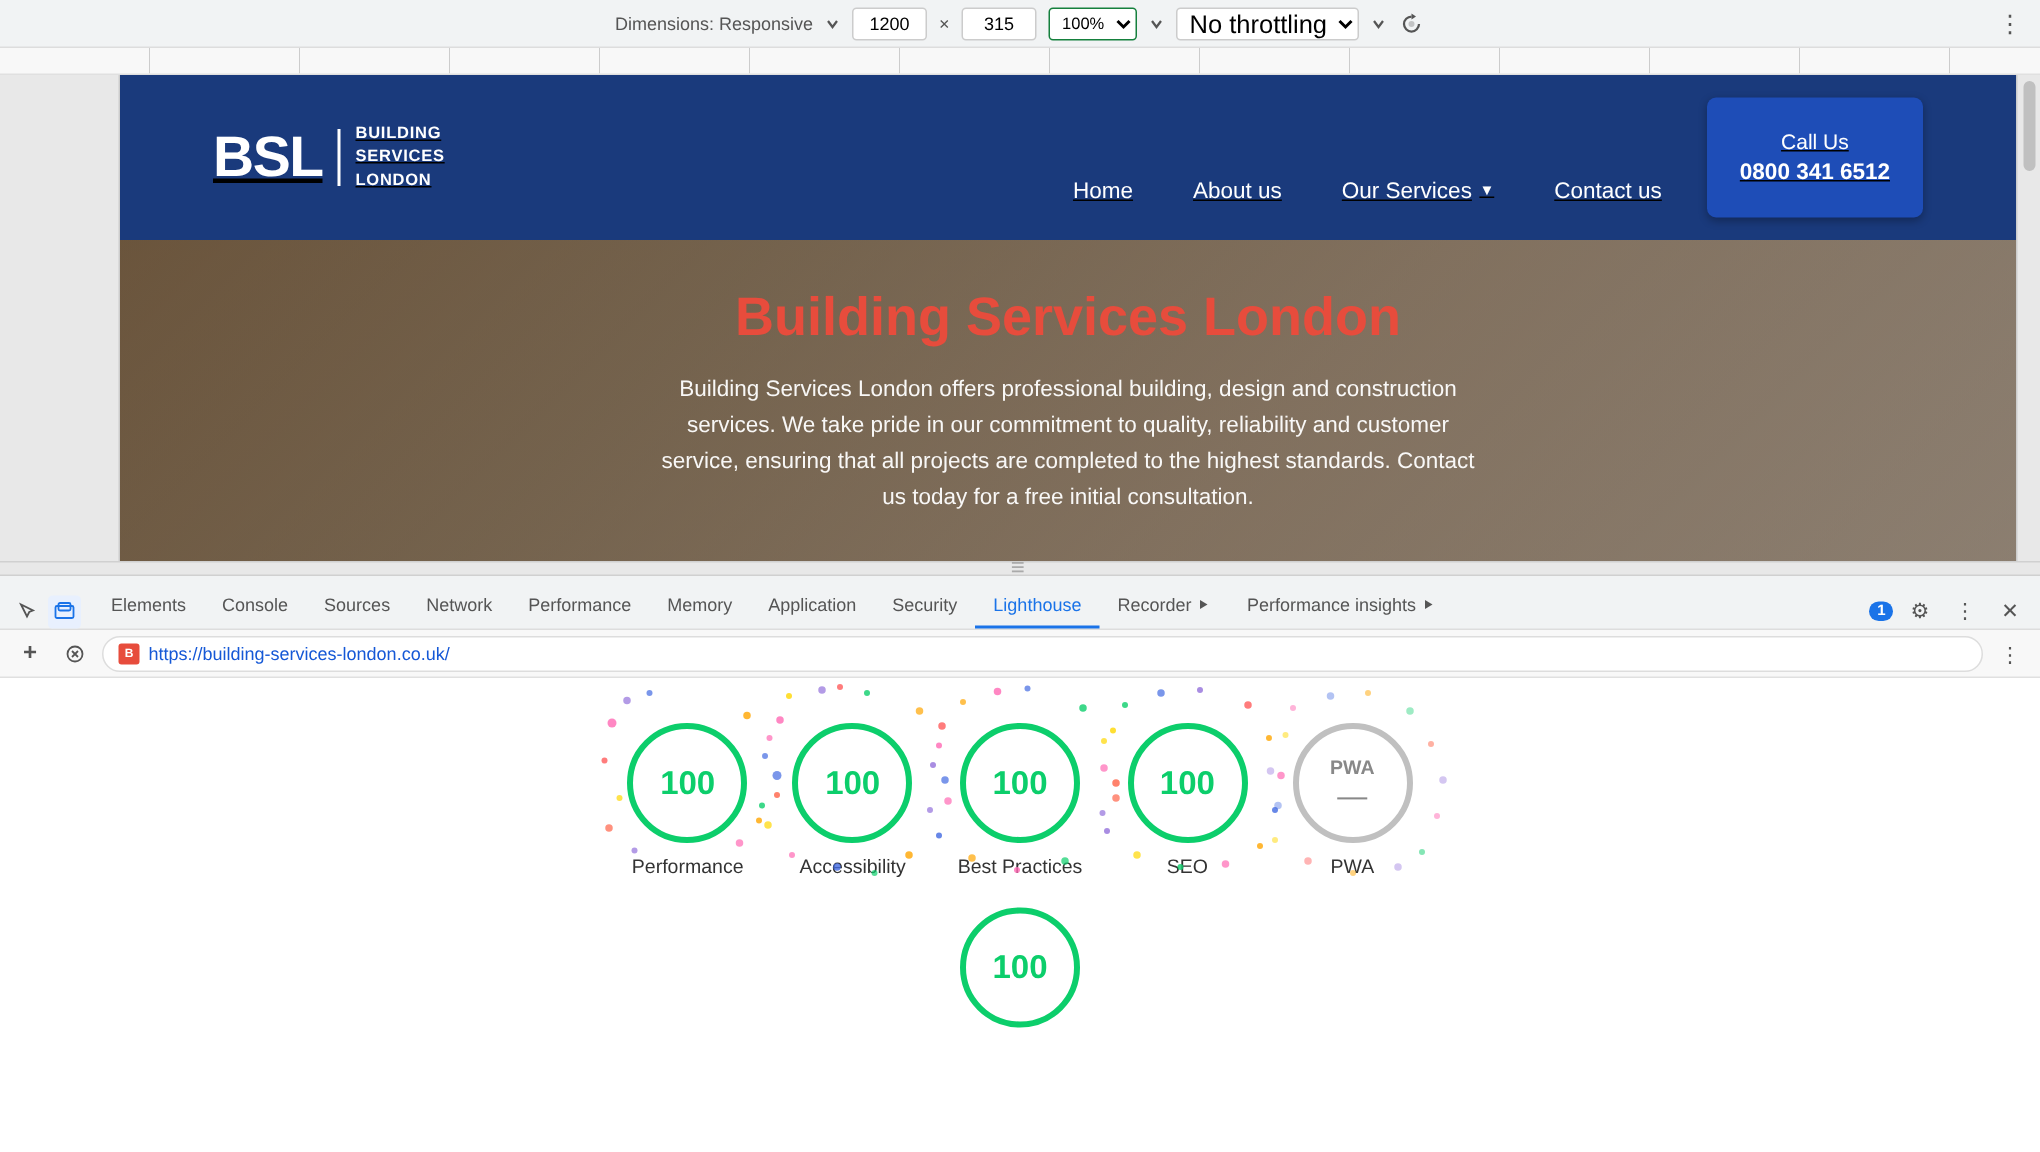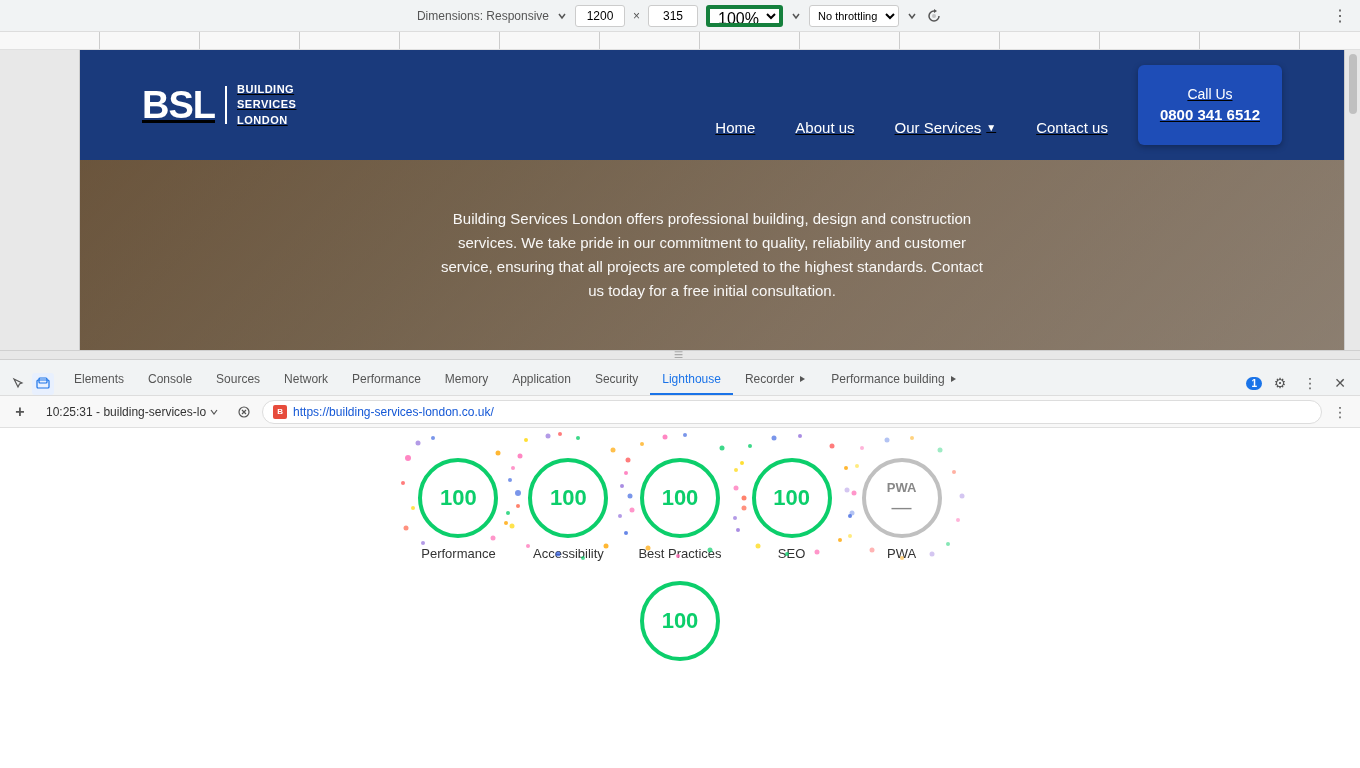--- a/index.html
+++ b/index.html
@@ -25,32 +25,32 @@
       border: 1px solid #ccc;
       border-radius: 3px;
       text-align: center;
       font-size: 12px;
       background: white;
       padding: 0 4px;
     }
     .dim-separator { color: #555; }
     .zoom-select {
       height: 22px;
-      border: 4px solid #15803d;
+      border: 1px solid #15803d;
       border-radius: 3px;
-      font-size: 16px;
+      font-size: 11px;
       background: white;
       padding: 0 4px;
       cursor: pointer;
     }
     .throttle-select {
       height: 22px;
       border: 1px solid #ccc;
       border-radius: 3px;
-      font-size: 11px;
+      font-size: 17px;
       background: white;
       padding: 0 4px;
       cursor: pointer;
     }
     .rotate-icon {
       width: 18px; height: 18px;
       color: #555;
       display: flex; align-items: center; justify-content: center;
       cursor: pointer;
       font-size: 14px;
@@ -463,20 +463,23 @@
               <a class="nav-link">Contact us</a>
             </nav>
             <button class="call-button">
               <div>Call Us</div>
               <div class="call-num">0800 341 6512</div>
             </button>
           </div>
         </div>
 
         <div class="hero-section">
+          <div class="hero-title">
+            <span>Building Services London</span>
+          </div>
           <p class="hero-desc">Building Services London offers professional building, design and construction services. We take pride in our commitment to quality, reliability and customer service, ensuring that all projects are completed to the highest standards. Contact us today for a free initial consultation.</p>
         </div>
       </div>
       <div style="width:16px; background:#e8e8e8; border-left:1px solid #ccc; display:flex; align-items:flex-start; padding-top:4px;">
         <div style="width:8px; height:60px; background:#c0c0c0; border-radius:4px; margin:0 auto;"></div>
       </div>
     </div>
   </div>
 
   <div class="resize-handle">
@@ -530,42 +533,36 @@
       <div class="devtools-tab active">
         <span>Lighthouse</span>
       </div>
       <div class="devtools-tab">
         <span>Recorder</span>
         <svg width="10" height="10" viewBox="0 0 10 10" style="margin-left:3px;">
             <path d="M3 2 L8 5 L3 8 Z" fill="#555"></path>
           </svg>
       </div>
       <div class="devtools-tab">
-        <span>Performance building</span>
+        <span>Performance insights</span>
         <svg width="10" height="10" viewBox="0 0 10 10" style="margin-left:3px;">
             <path d="M3 2 L8 5 L3 8 Z" fill="#555"></path>
           </svg>
       </div>
 
       <div class="devtools-tab-icons" style="margin-left:auto;">
         <span class="badge-blue">1</span>
         <div class="devtools-icon-btn">⚙</div>
         <div class="devtools-icon-btn">⋮</div>
         <div class="devtools-icon-btn">✕</div>
       </div>
     </div>
 
     <div class="devtools-toolbar">
       <div class="devtools-icon-btn" style="font-size:16px; font-weight:bold;">+</div>
-      <button class="devtools-toolbar-btn">
-        <span>10:25:31 - building-services-lo</span>
-        <svg width="8" height="8" viewBox="0 0 8 8">
-            <path d="M1 2 L4 6 L7 2" stroke="#555" stroke-width="1.2" fill="none"></path>
-          </svg>
-      </button>
       <div class="devtools-icon-btn">
         <svg width="14" height="14" viewBox="0 0 14 14" fill="none">
           <circle cx="7" cy="7" r="5" stroke="#555" stroke-width="1.2"></circle>
           <path d="M5 5 L9 9 M9 5 L5 9" stroke="#555" stroke-width="1.2"></path>
         </svg>
       </div>
       <div class="devtools-url-bar">
         <div class="favicon">B</div>
         <span>https://building-services-london.co.uk/</span>
       </div>

